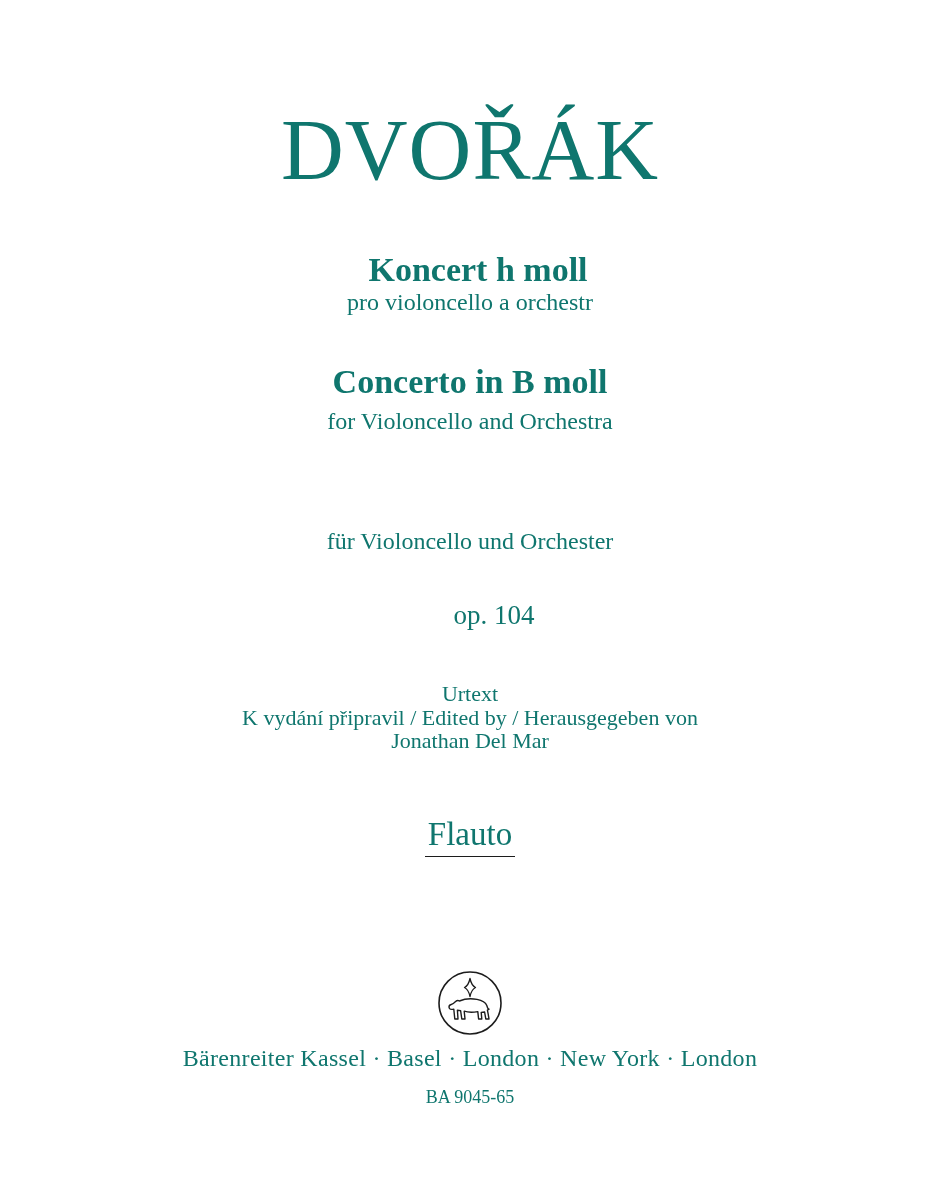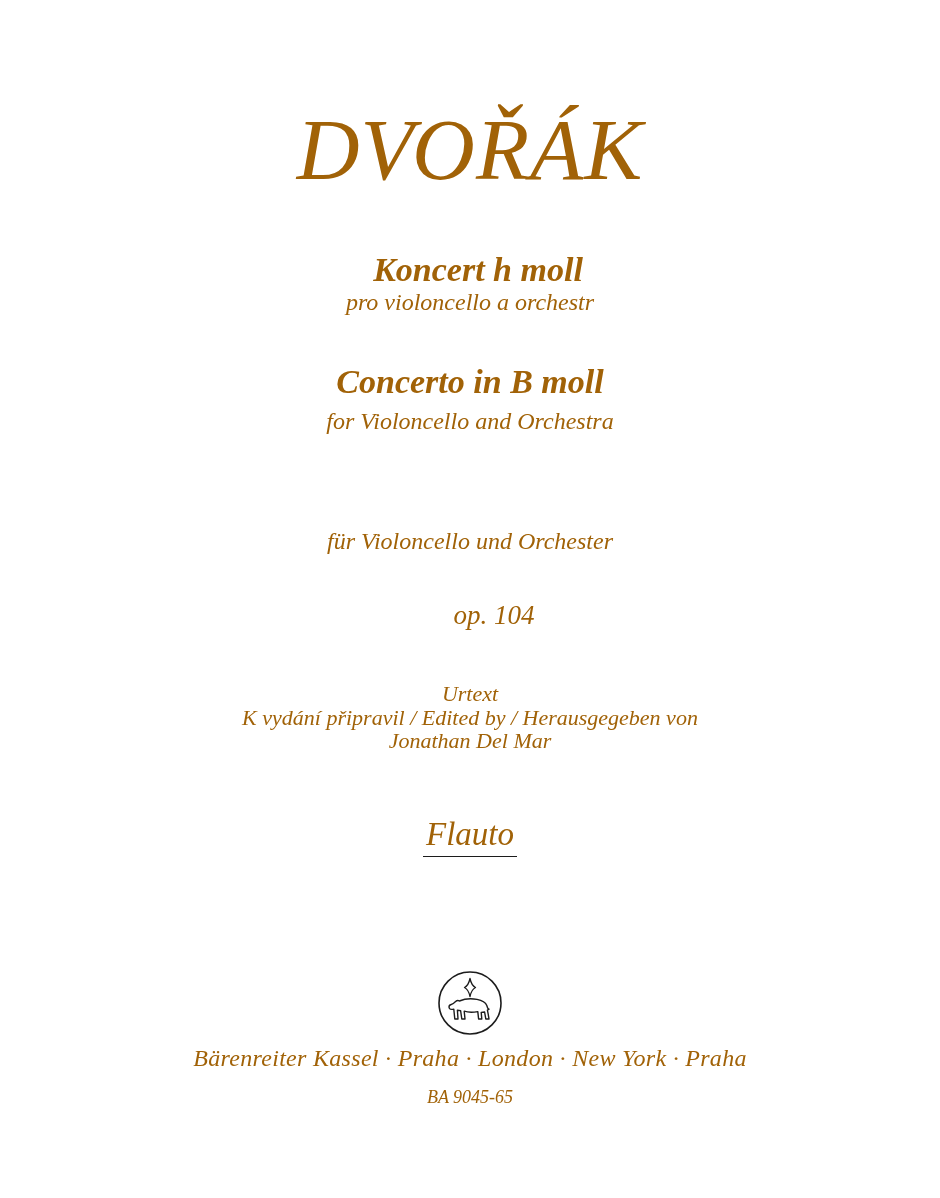--- a/index.html
+++ b/index.html
@@ -7,22 +7,21 @@
     padding: 0;
     background: #ffffff;
   }
   .page {
     position: relative;
     width: 940px;
     height: 1198px;
     background: #ffffff;
     overflow: hidden;
     font-family: "Liberation Serif", "DejaVu Serif", serif;
-    color: #a16207;
-    font-style: italic;
+    color: #0f766e;
   }
   .centered {
     position: absolute;
     left: 0;
     right: 0;
     text-align: center;
     line-height: 1;
   }
   .composer {
     top: 106px;
@@ -127,17 +126,17 @@
                L48.8,49 L47.6,42
                L44.2,42.4 L44.8,49 L41.6,49 L40.8,41.6
                C36,42.4 30.4,42.2 27.2,41.2
                L28,49 L24.8,49 L23.6,40.6
                L20.4,40.2 L21,49 L17.8,49 L16.8,39.2
                C14.8,39.6 13.2,39.4 12.6,38.6
                C12.2,38.1 12,37.6 12,37 Z"></path>
     </svg>
   </div>
 
-  <div class="centered imprint">Bärenreiter Kassel · Praha · London · New York · Praha</div>
+  <div class="centered imprint">Bärenreiter Kassel · Basel · London · New York · London</div>
 
   <div class="centered catalog">BA 9045-65</div>
 
 </div>
 
 </body></html>

